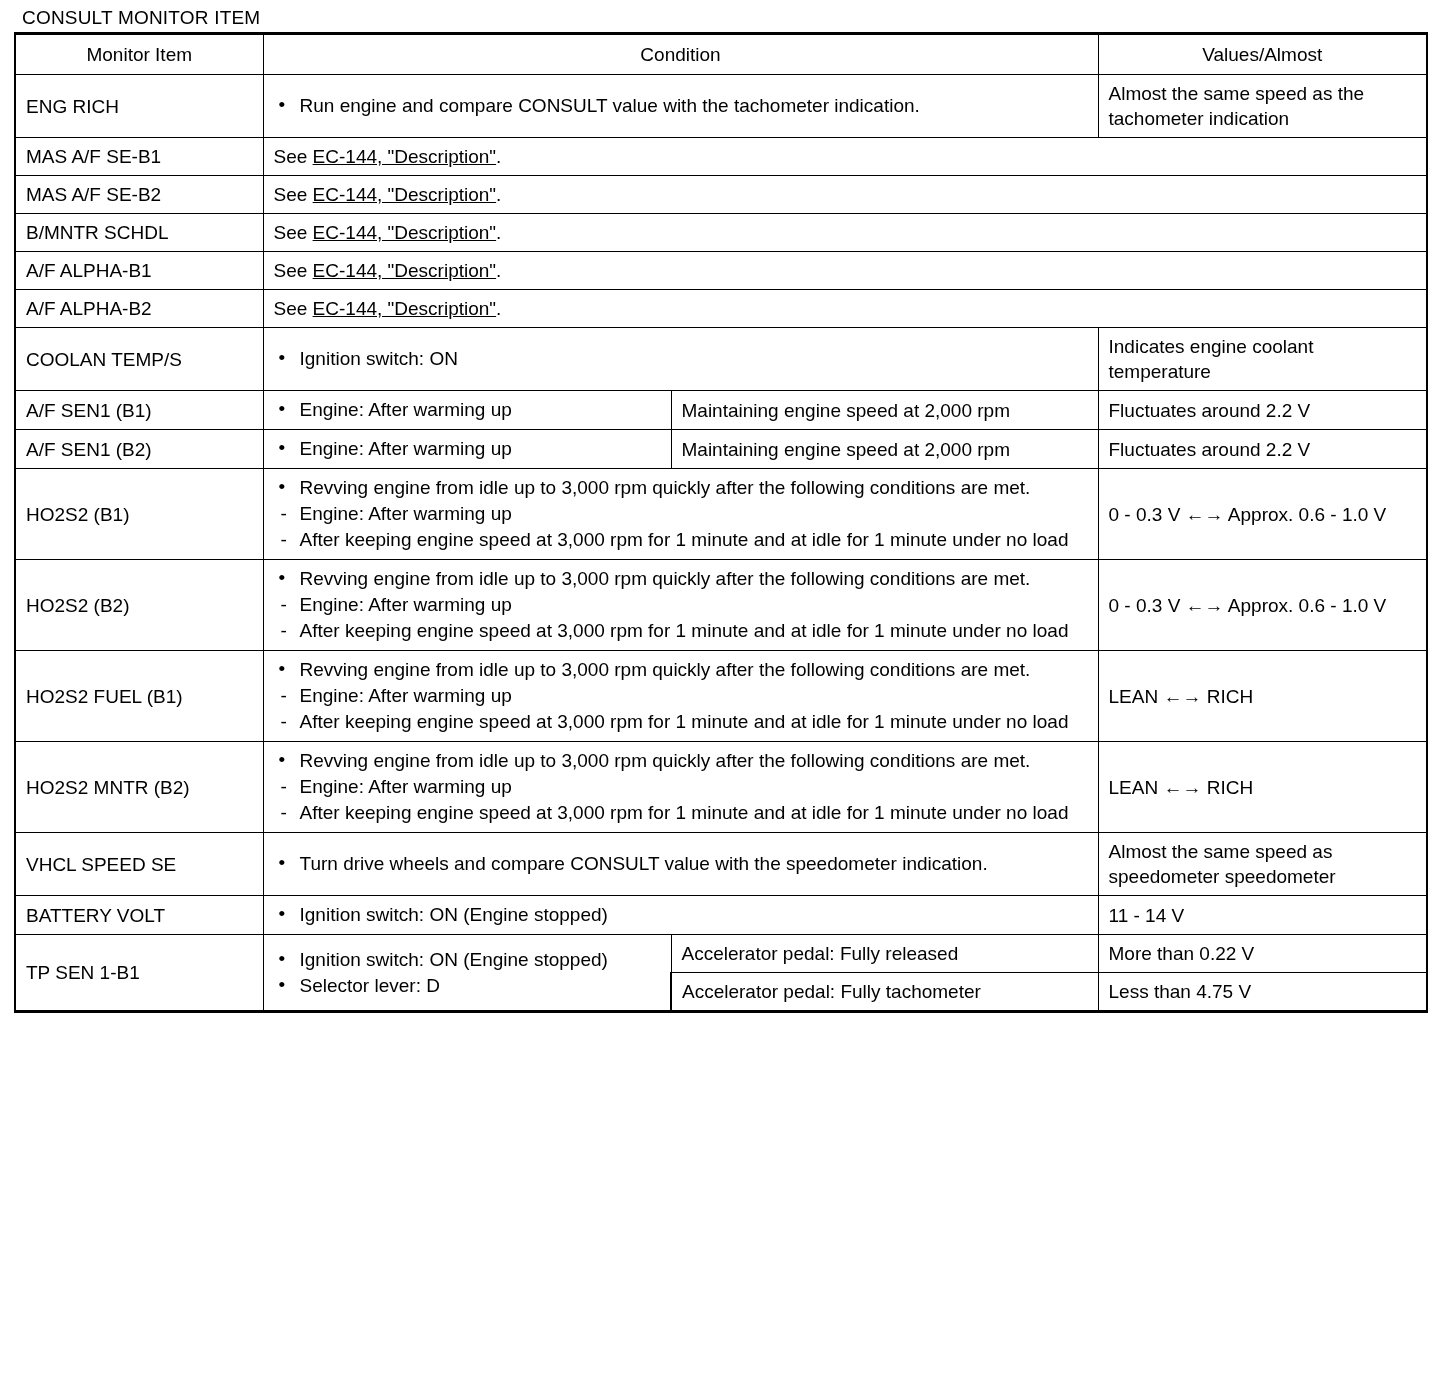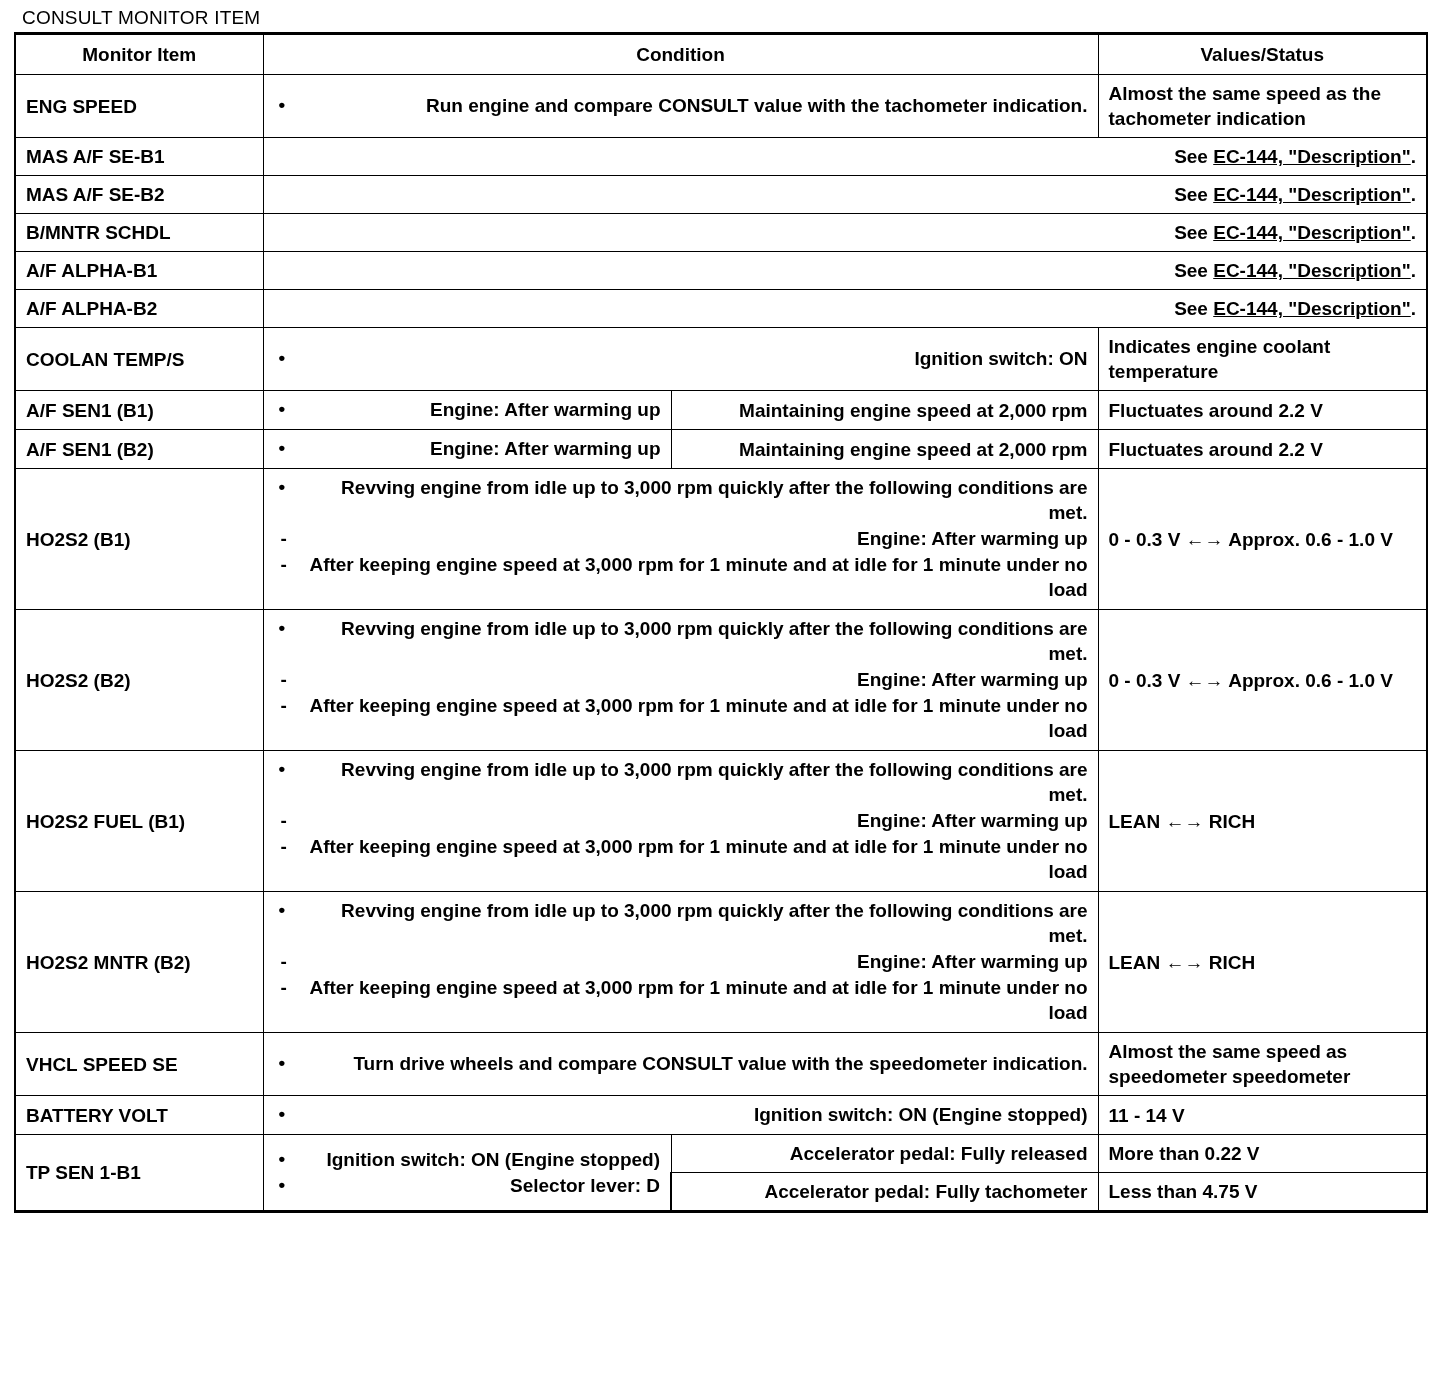--- a/index.html
+++ b/index.html
@@ -27,21 +27,21 @@
   table.monitor {
     border-collapse: collapse;
     width: 1412px;
     table-layout: fixed;
     border-top: 3px solid #000;
     border-bottom: 3px solid #000;
   }
   table.monitor td, table.monitor th {
     border: 1px solid #000;
     vertical-align: middle;
-    font-weight: bold;
+    font-weight: normal;
     font-size: 19px;
     line-height: 25px;
     padding: 6px 10px;
     box-sizing: border-box;
     margin-left: 12px;
   }
   table.monitor th {
     text-align: center;
     font-size: 19px;
     padding: 7px 6px;
@@ -58,21 +58,20 @@
   .col-item { width: 248px; }
   .col-cond-a { width: 408px; }
   .col-cond-b { width: 427px; }
   .col-val  { width: 329px; }
 
   .item-cell {
     padding-left: 22px;
   }
   .cond-cell {
     padding-left: 16px;
-    text-align: right;
   }
   .val-cell {
     padding-left: 16px;
   }
   ul.bullets {
     margin: 0;
     padding: 0;
     list-style: none;
   }
   ul.bullets li {
@@ -111,27 +110,27 @@
     <colgroup>
       <col class="col-item">
       <col class="col-cond-a">
       <col class="col-cond-b">
       <col class="col-val">
     </colgroup>
     <thead>
       <tr>
         <th>Monitor Item</th>
         <th colspan="2">Condition</th>
-        <th>Values/Status</th>
+        <th>Values/Almost</th>
       </tr>
     </thead>
     <tbody>
 
       <tr>
-        <td class="item-cell">ENG SPEED</td>
+        <td class="item-cell">ENG RICH</td>
         <td class="cond-cell" colspan="2">
           <ul class="bullets">
             <li class="dot">Run engine and compare CONSULT value with the tachometer indication.</li>
           </ul>
         </td>
         <td class="val-cell">Almost the same speed as the tachometer indication</td>
       </tr>
 
       <tr>
         <td class="item-cell">MAS A/F SE-B1</td>

